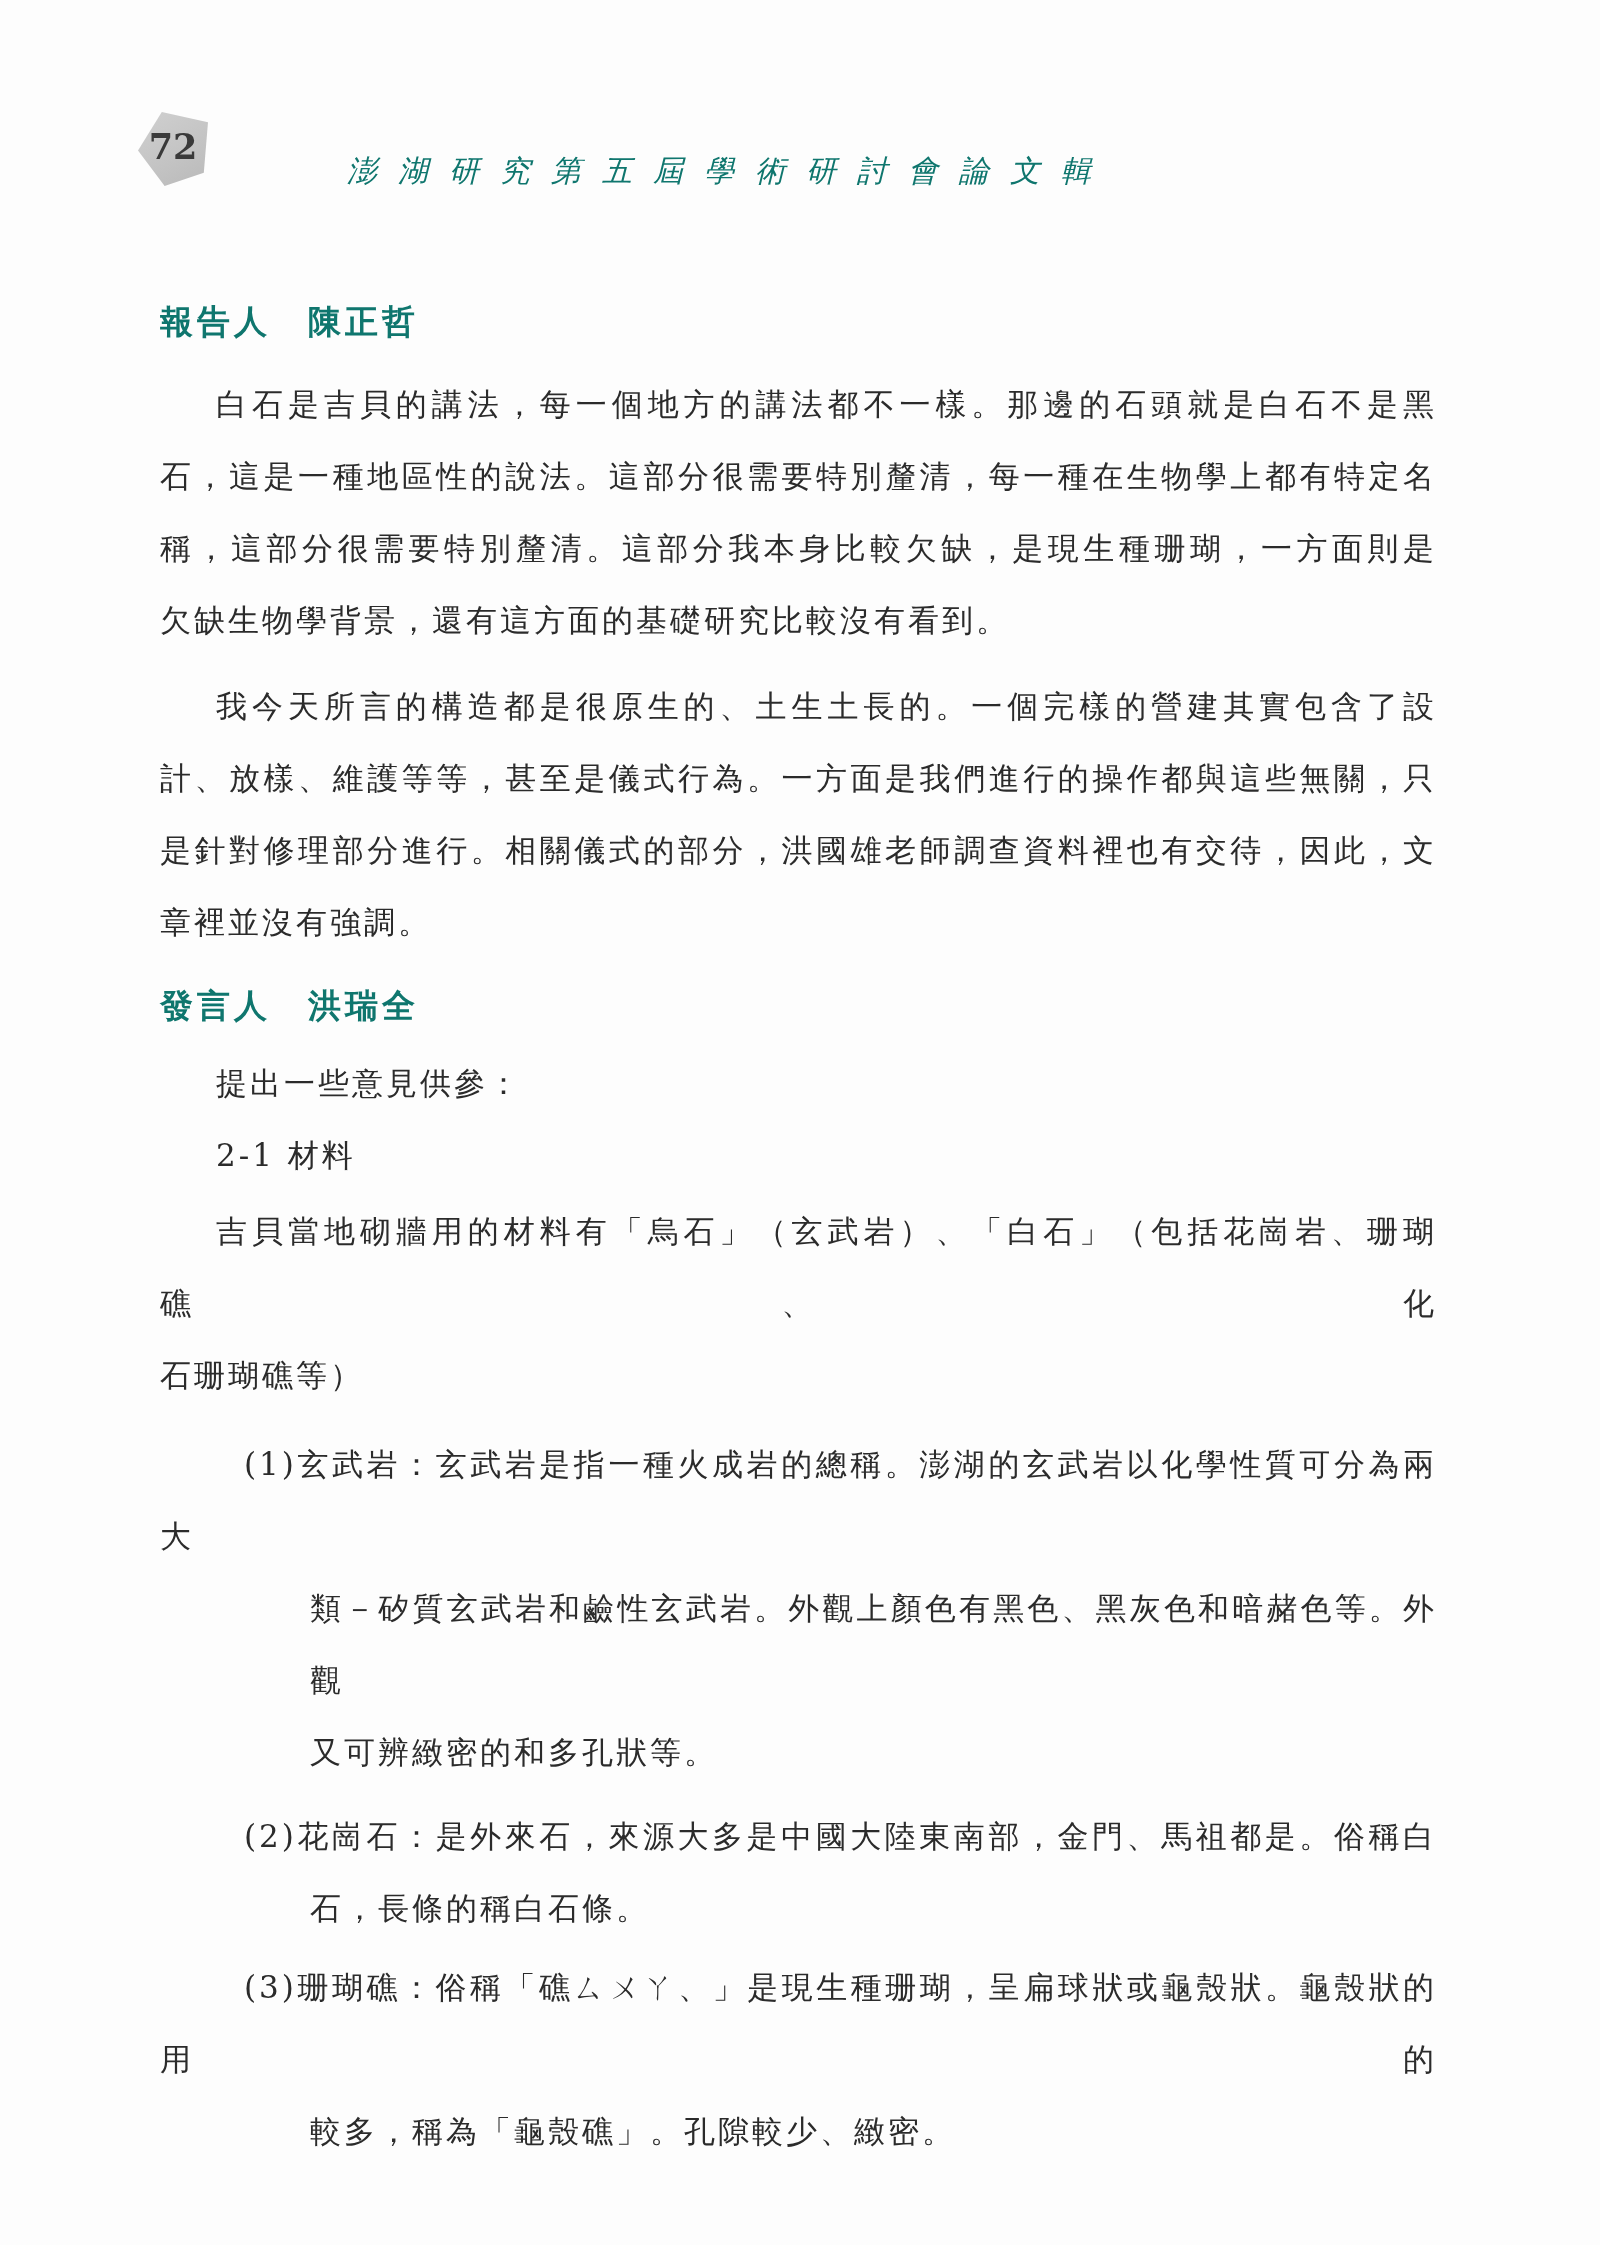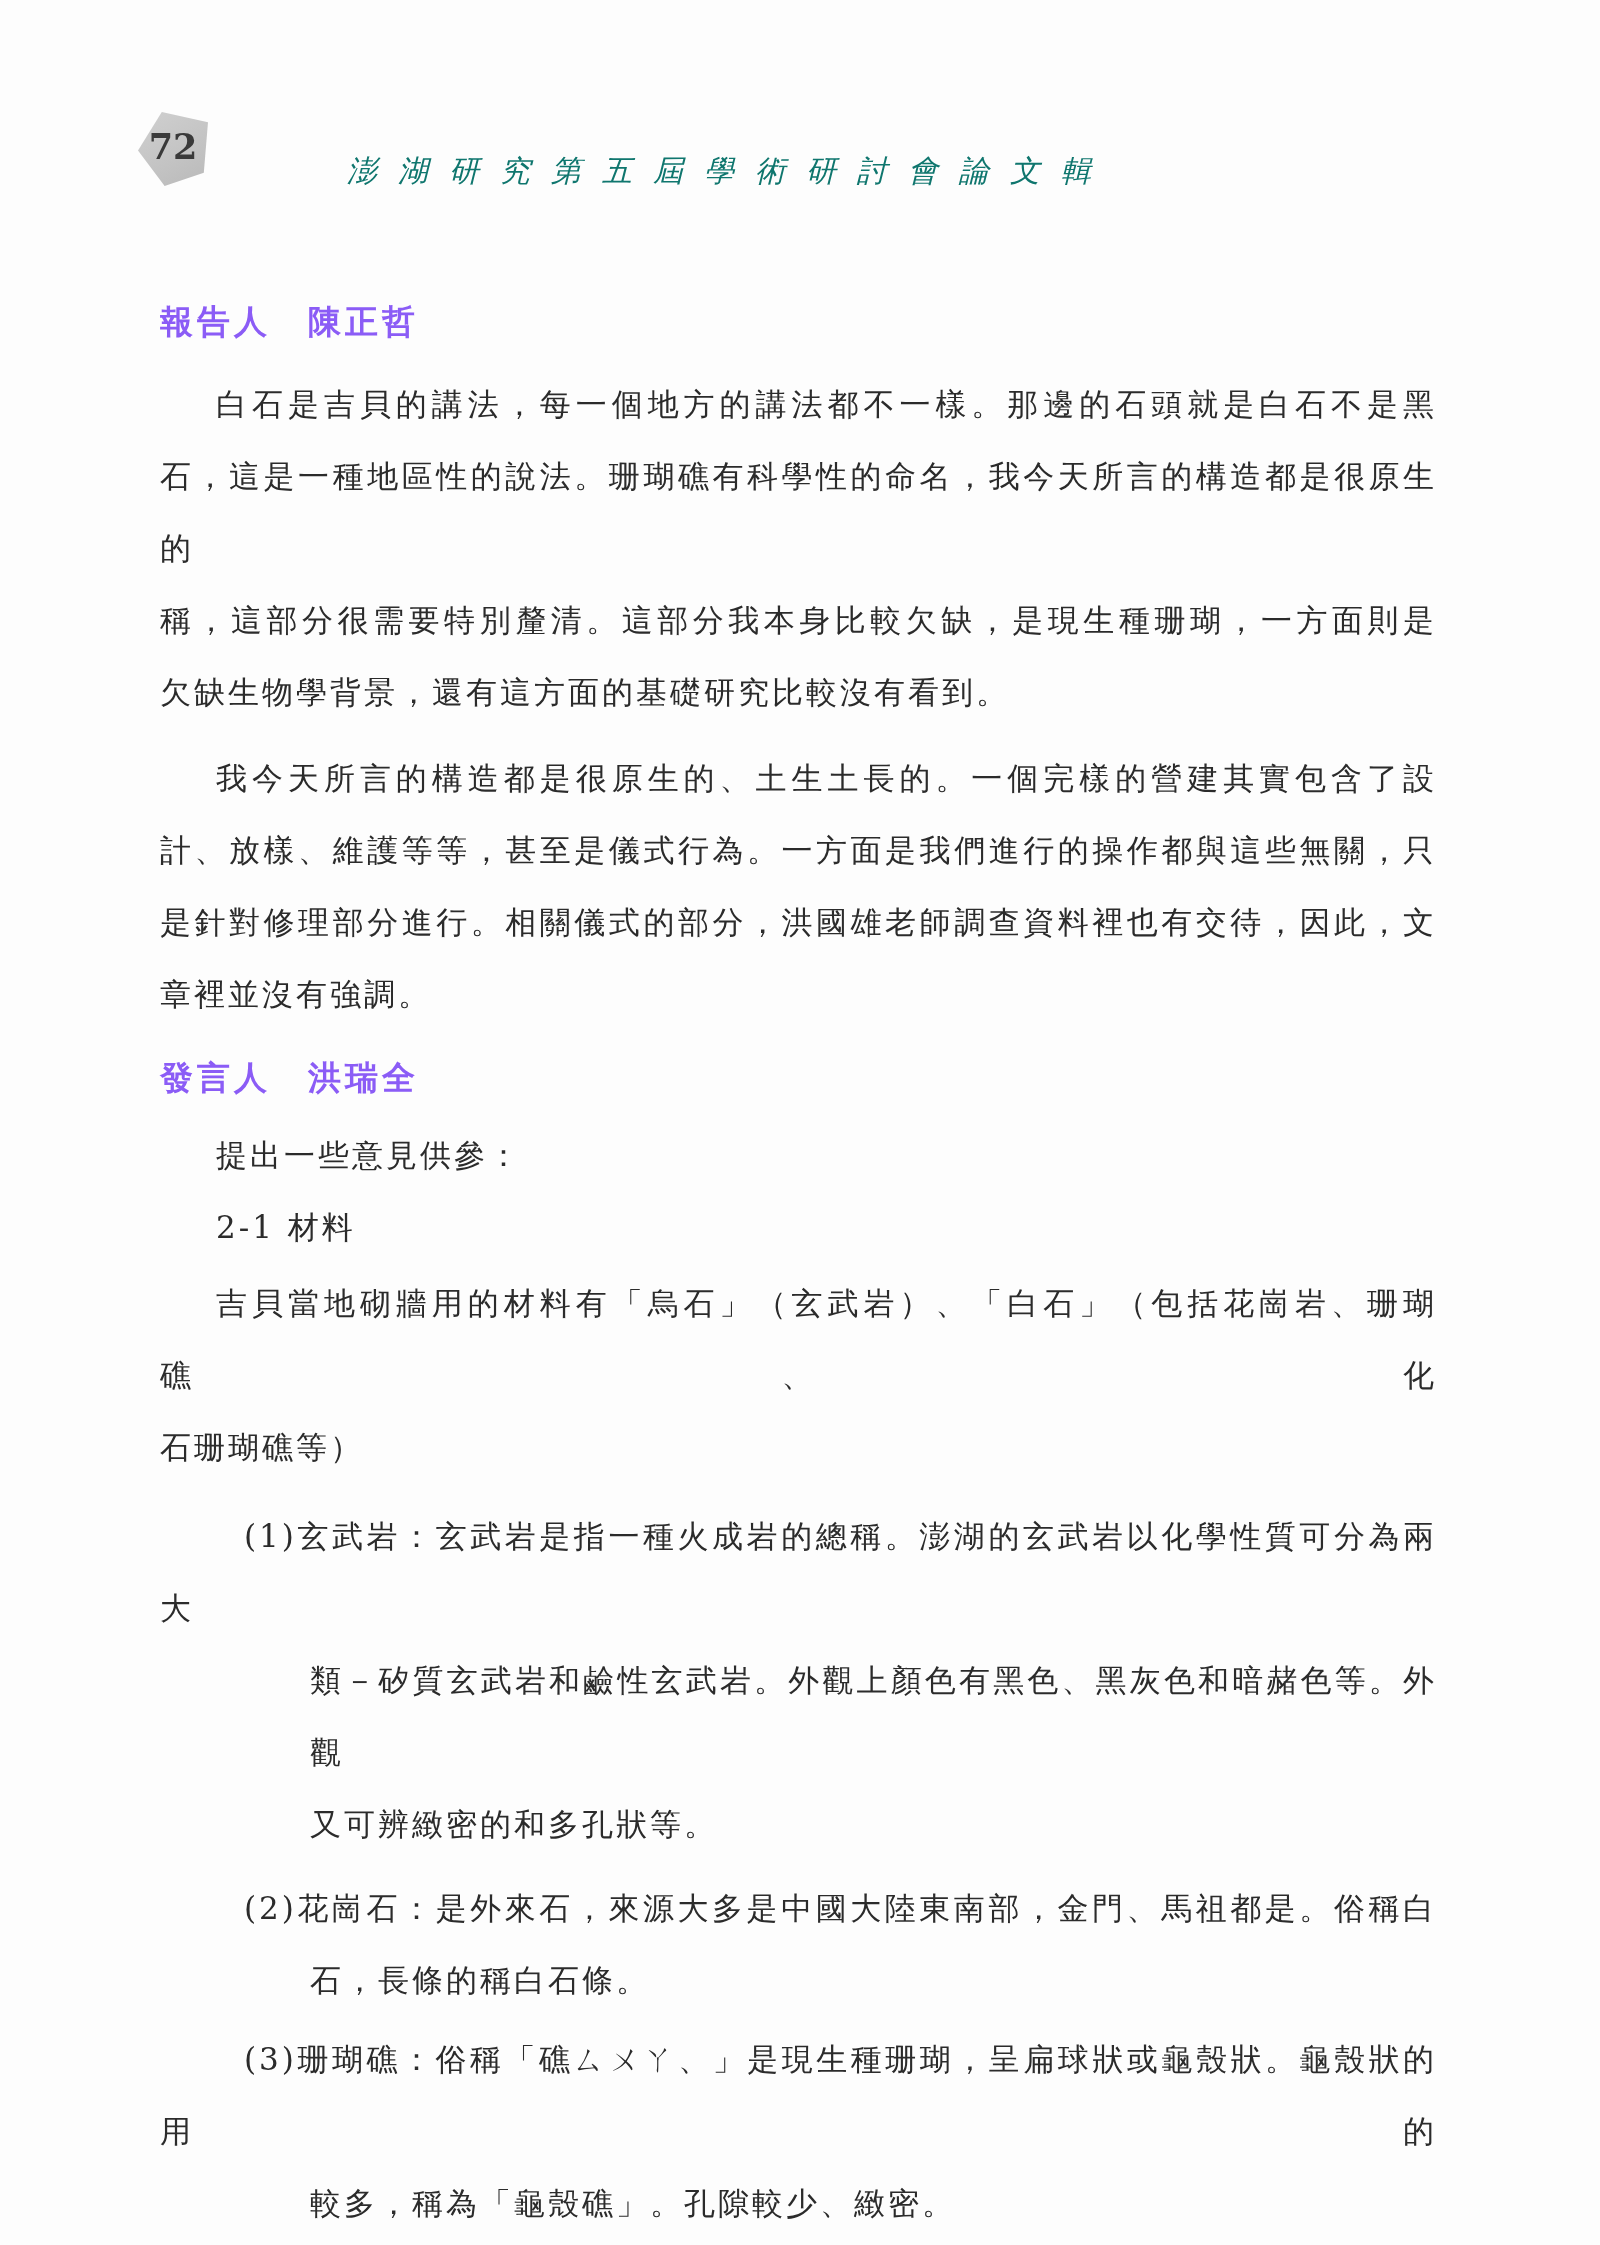--- a/index.html
+++ b/index.html
@@ -54,21 +54,21 @@
   
   .li-first{text-indent:84px;}
   
   .li-cont{margin-left:150px;}
   .heading{
     font-family:"DejaVu Sans", sans-serif;
     font-weight:bold;
     font-size:33px;
     line-height:72px;
     letter-spacing:4px;
-    color:#8b5cf6;
+    color:#0f766e;
   }
   .mb10{margin-bottom:10px;}
   .mb5{margin-bottom:5px;}
   .mt14{margin-top:14px;}
   .mt12{margin-top:12px;}
   .mt17{margin-top:17px;}
   .mt7{margin-top:7px;}
   .mt4{margin-top:4px;}
 </style>
 </head>
@@ -84,21 +84,21 @@
     <div class="header-title">澎湖研究第五屆學術研討會論文輯</div>
   </header>
 
   <main class="body">
 
 
     <div class="block heading mb10">報告人　陳正哲</div>
 
     <div class="block">
       <p class="line j ind">白石是吉貝的講法，每一個地方的講法都不一樣。那邊的石頭就是白石不是黑</p>
-      <p class="line j">石，這是一種地區性的說法。珊瑚礁有科學性的命名，我今天所言的構造都是很原生的</p>
+      <p class="line j">石，這是一種地區性的說法。這部分很需要特別釐清，每一種在生物學上都有特定名</p>
       <p class="line j">稱，這部分很需要特別釐清。這部分我本身比較欠缺，是現生種珊瑚，一方面則是</p>
       <p class="line">欠缺生物學背景，還有這方面的基礎研究比較沒有看到。</p>
     </div>
 
     <div class="block mt14">
       <p class="line j ind">我今天所言的構造都是很原生的、土生土長的。一個完樣的營建其實包含了設</p>
       <p class="line j">計、放樣、維護等等，甚至是儀式行為。一方面是我們進行的操作都與這些無關，只</p>
       <p class="line j">是針對修理部分進行。相關儀式的部分，洪國雄老師調查資料裡也有交待，因此，文</p>
       <p class="line">章裡並沒有強調。</p>
     </div>

